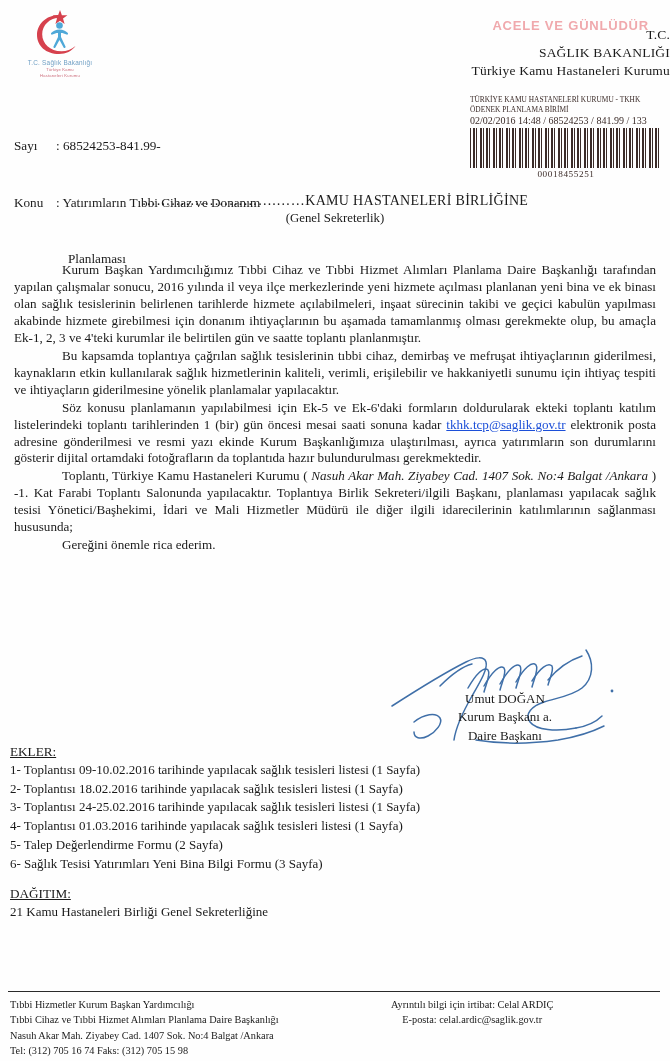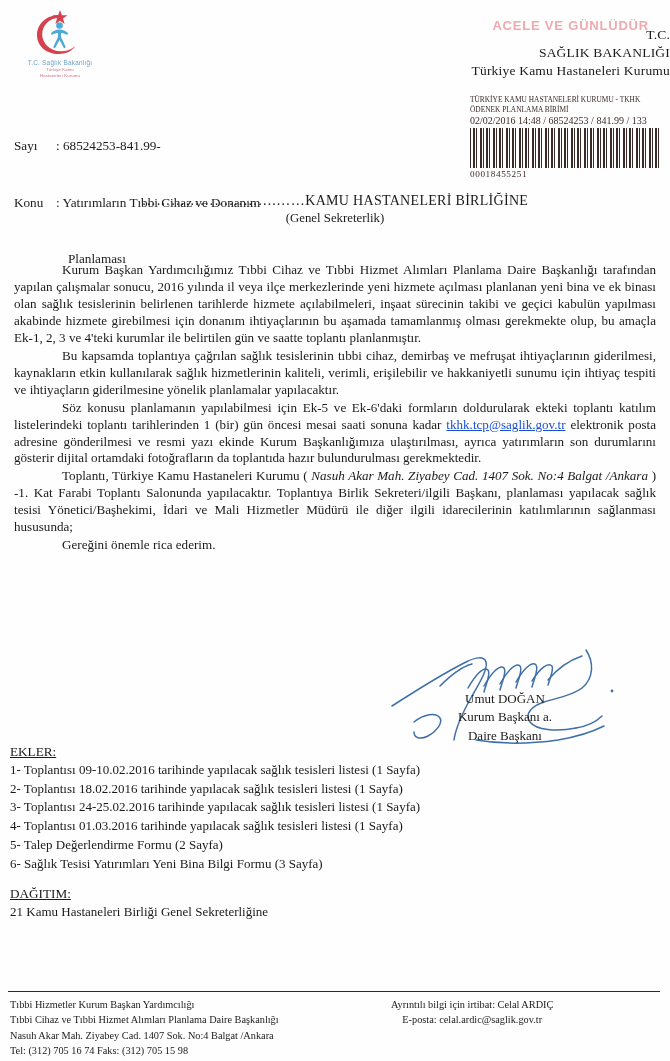--- a/index.html
+++ b/index.html
@@ -110,20 +110,21 @@
     width: 100%;
     background-image: repeating-linear-gradient(
       to right,
       #3b2b28 0px, #3b2b28 1px, transparent 1px, transparent 3px,
       #3b2b28 3px, #3b2b28 5px, transparent 5px, transparent 6px,
       #3b2b28 6px, #3b2b28 7px, transparent 7px, transparent 10px,
       #3b2b28 10px, #3b2b28 12px, transparent 12px, transparent 13px
     );
   }
   .barcode-num {
+    text-align: center;
     font-size: 9.2px;
     letter-spacing: .6px;
     margin-top: 1px;
   }
 
   
   .addressee {
     position: absolute;
     left: 0; right: 0;
     top: 193px;

